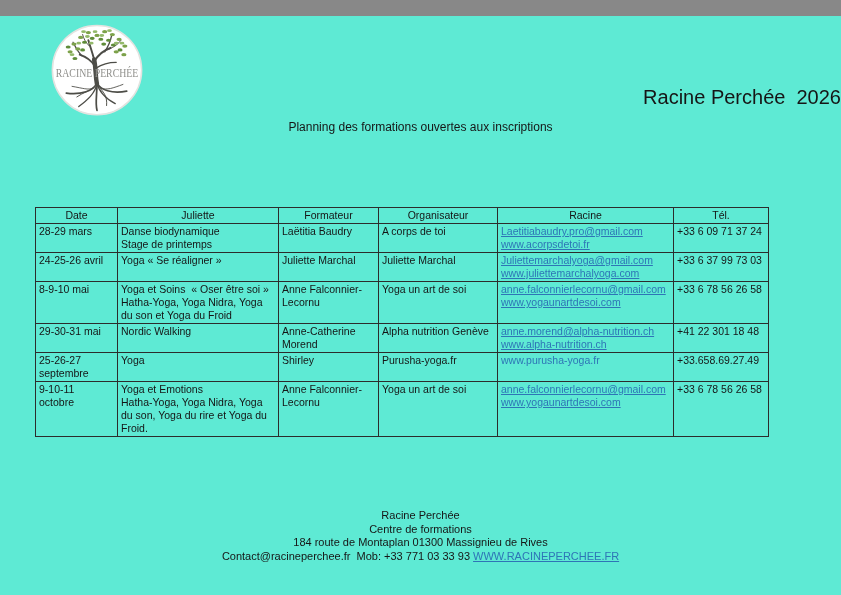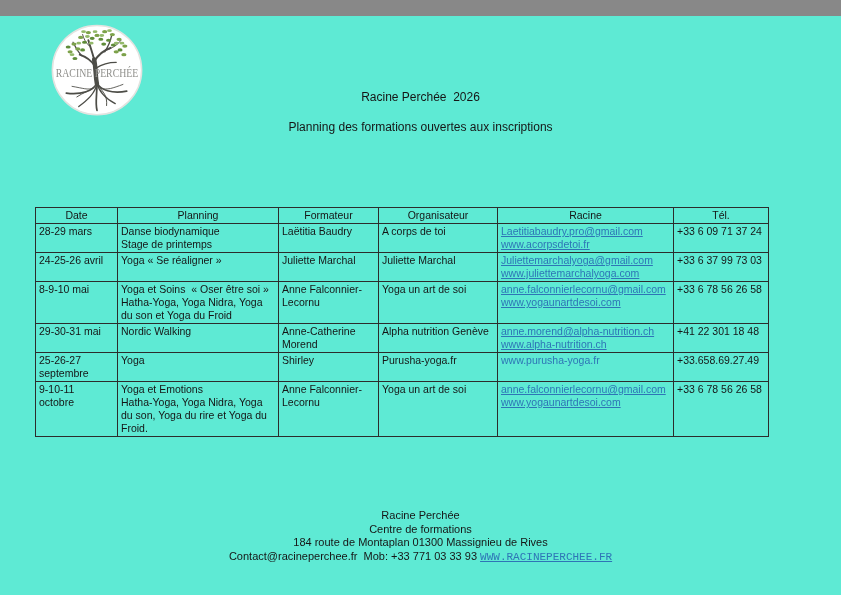--- a/index.html
+++ b/index.html
@@ -5,22 +5,22 @@
   html,body { margin:0; padding:0; background:#888; }
   .page {
     position:relative; width:841px; height:595px; background:#5eead4;
     font-family:"Liberation Sans", sans-serif; color:#1c1c1c; overflow:hidden;
     margin:16px auto;
   }
   
   .logo { position:absolute; left:49px; top:7px; width:96px; height:96px; }
   
   .title {
-    position:absolute; top:72px; left:0; width:841px; text-align:center;
-    font-size:12px; line-height:19px; white-space:pre; color:#161616;
+    position:absolute; top:72px; left:0; width:841px; text-align:right;
+    font-size:20px; line-height:19px; white-space:pre; color:#161616;
   }
   .subtitle {
     position:absolute; top:102px; left:0; width:841px; text-align:center;
     font-size:12px; line-height:19px; color:#161616;
   }
   
   .planning-table {
     position:absolute; left:35px; top:191px; width:733px;
     border-collapse:collapse; table-layout:fixed;
     font-size:10.5px; line-height:13px; color:#151515;
@@ -35,21 +35,21 @@
   .link {
     color:#2E75B6; text-decoration:underline; display:block;
     white-space:nowrap; cursor:pointer;
   }
   .link.plain { text-decoration:none; }
   
   .footer {
     position:absolute; top:493px; left:0; width:841px; text-align:center;
     font-size:11px; line-height:13.5px; color:#161616;
   }
-  .footer-link { color:#2E75B6; text-decoration:underline; cursor:pointer;font-family:Liberation Mono, monospace; }
+  .footer-link { color:#2E75B6; text-decoration:underline; cursor:pointer; }
 </style>
 </head>
 <body>
 
 <div class="page">
 
   <div class="logo">
     <svg viewBox="0 0 100 100" width="96" height="96">
       <circle cx="50" cy="49" r="46.5" fill="#ffffff" stroke="#e3e3e0" stroke-width="1.6"></circle>
 
@@ -127,21 +127,21 @@
       <col style="width:82px">
         <col style="width:161px">
         <col style="width:100px">
       <col style="width:119px">
         <col style="width:176px">
         <col style="width:95px">
     </colgroup>
     <thead>
       <tr>
         <th>Date</th>
-        <th>Planning</th>
+        <th>Juliette</th>
         <th>Formateur</th>
         <th>Organisateur</th>
         <th>Racine</th>
         <th>Tél.</th>
       </tr>
     </thead>
     <tbody>
       <tr>
         <td class="c-date">28-29 mars</td>
         <td class="c-formation">Danse biodynamique

